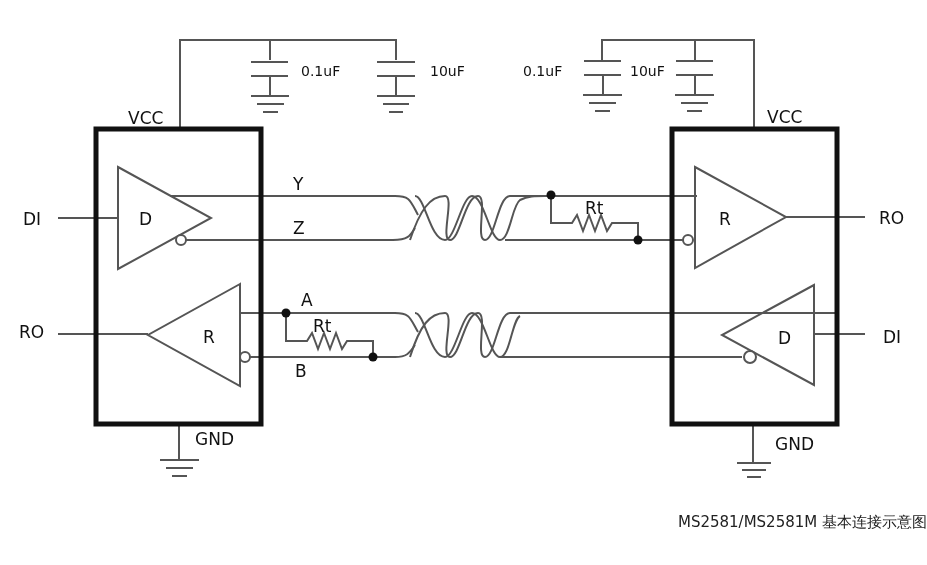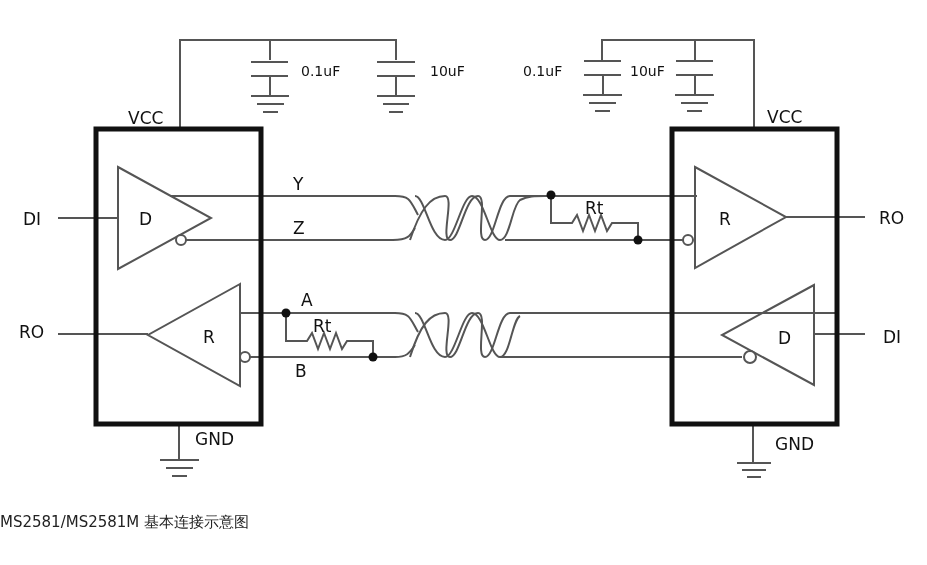--- a/index.html
+++ b/index.html
@@ -1,19 +1,19 @@
 <!DOCTYPE html>
 <html><head>
 <meta charset="utf-8">
 <style>
   html, body { margin:0; padding:0; background:#ffffff; }
   body { width:927px; height:565px; position:relative; overflow:hidden; font-family:"DejaVu Sans", sans-serif; }
   svg { position:absolute; left:0; top:0; }
   .lbl { font-family:"DejaVu Sans", sans-serif; fill:#111; }
-  .caption { position:absolute; left:0; width:927px; top:513px; text-align:left; font-size:15px; color:#222; font-family:"DejaVu Sans", sans-serif; }
+  .caption { position:absolute; left:0; width:927px; top:513px; text-align:right; font-size:15px; color:#222; font-family:"DejaVu Sans", sans-serif; }
 </style>
 </head>
 <body>
 
 <svg width="927" height="565" viewBox="0 0 927 565">
   <g stroke="#555" stroke-width="2" fill="none">
 
     <path d="M180,128 V40 H396 V60"></path>
     <path d="M270,40 V60"></path>
 

